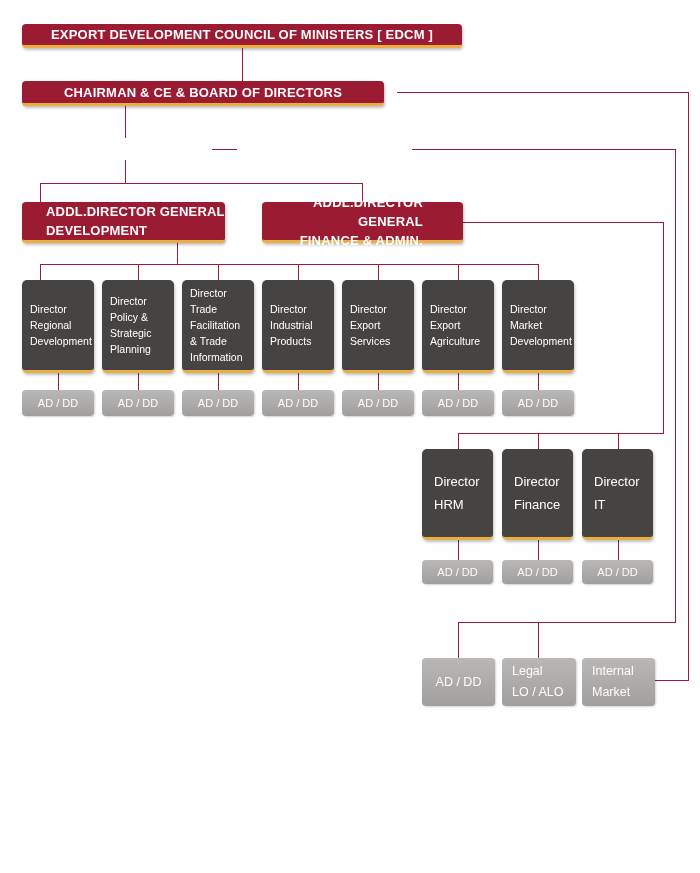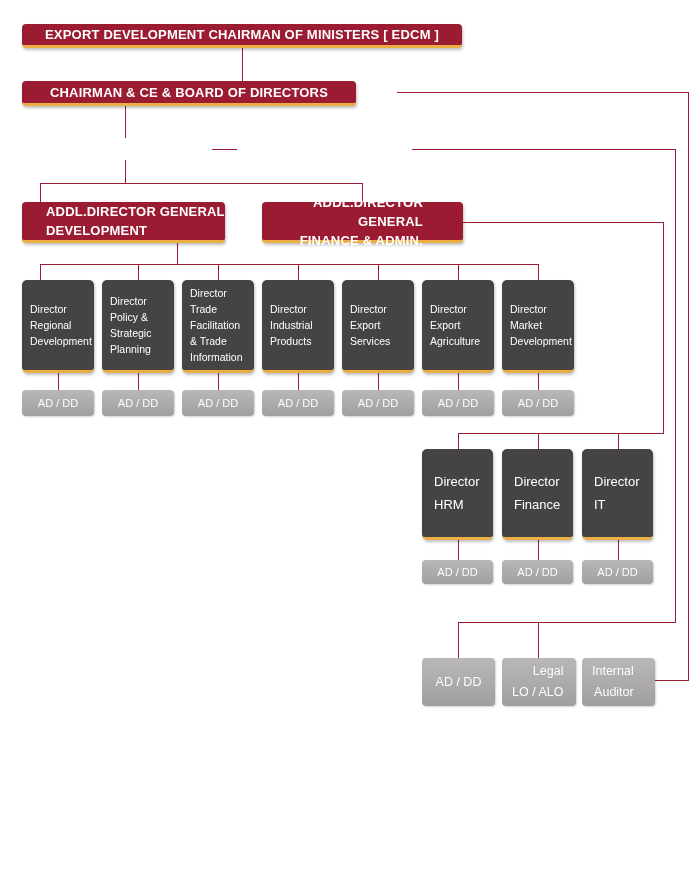--- a/index.html
+++ b/index.html
@@ -32,21 +32,21 @@
   .dbox.big .txt{padding-left:12px;font-size:13px;line-height:23px;}
   
   .gbox{
     position:absolute;color:#fdfdfd;
     background:linear-gradient(to bottom,var(--gray1,#b9b8b6),var(--gray2,#a3a1a0));
     border-radius:4px;display:flex;align-items:center;justify-content:center;
     font-size:11px;box-shadow:1px 1px 2px rgba(0,0,0,.18);
     box-sizing:border-box;text-align:center;
   }
   .gbox.bottom{font-size:12.5px;line-height:21px;}
-  .gbox.leftal{justify-content:flex-start;text-align:right;padding-left:10px;}
+  .gbox.leftal{justify-content:flex-start;text-align:left;padding-left:10px;}
   .pre{white-space:pre-line;}
 </style>
 </head>
 <body>
 
 <div class="canvas">
 
   <i class="ln" style="left:242px;top:45px;width:1px;height:36px;"></i>
 
   <i class="ln" style="left:397px;top:92px;width:292px;height:1px;"></i>
@@ -90,24 +90,24 @@
   <i class="ln" style="left:618px;top:433px;width:1px;height:16px;"></i>
   <i class="ln" style="left:458px;top:540px;width:1px;height:20px;"></i>
   <i class="ln" style="left:538px;top:540px;width:1px;height:20px;"></i>
   <i class="ln" style="left:618px;top:540px;width:1px;height:20px;"></i>
 
   <i class="ln" style="left:458px;top:622px;width:218px;height:1px;"></i>
   <i class="ln" style="left:458px;top:622px;width:1px;height:36px;"></i>
   <i class="ln" style="left:538px;top:622px;width:1px;height:36px;"></i>
 
   <div class="mbox" style="left:22px;top:24px;width:440px;height:24px;">
-      <span>EXPORT DEVELOPMENT CHAIRMAN OF MINISTERS [ EDCM ]</span>
-    </div>
-
-  <div class="mbox" style="left:22px;top:81px;width:334px;height:25px;">
+      <span>EXPORT DEVELOPMENT COUNCIL OF MINISTERS [ EDCM ]</span>
+    </div>
+
+  <div class="mbox" style="left:22px;top:81px;width:362px;height:25px;">
       <span>CHAIRMAN &amp; CE &amp; BOARD OF DIRECTORS</span>
     </div>
 
 
 
   <div class="mbox left" style="left:22px;top:202px;width:203px;height:41px;line-height:19px;">
       <span class="pre">ADDL.DIRECTOR GENERAL
 DEVELOPMENT</span>
     </div>
 
@@ -202,16 +202,16 @@
 
   <div class="gbox bottom" style="left:422px;top:658px;width:73px;height:48px;">
       <span class="pre">AD / DD</span>
     </div>
   <div class="gbox bottom leftal" style="left:502px;top:658px;width:74px;height:48px;">
       <span class="pre">Legal
 LO / ALO</span>
     </div>
   <div class="gbox bottom leftal" style="left:582px;top:658px;width:73px;height:48px;">
       <span class="pre">Internal
-Auditor</span>
+Market</span>
     </div>
 
 </div>
 
 </body></html>

